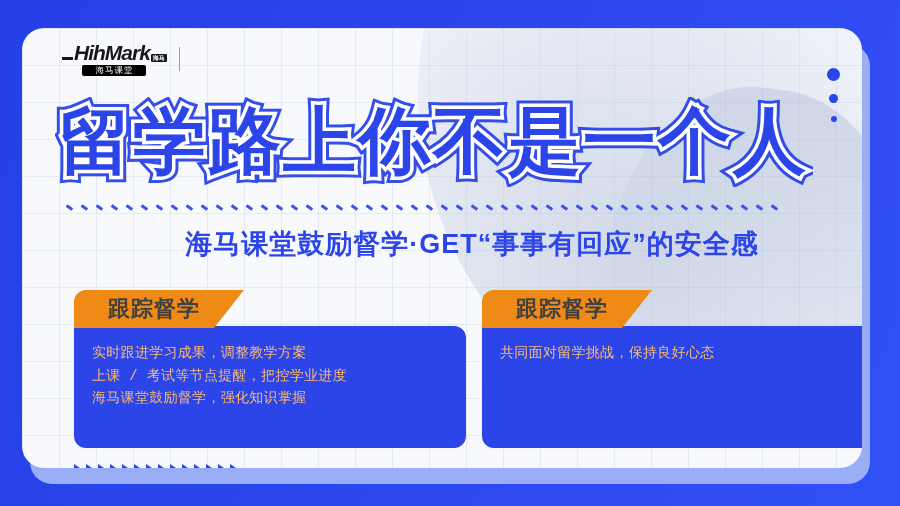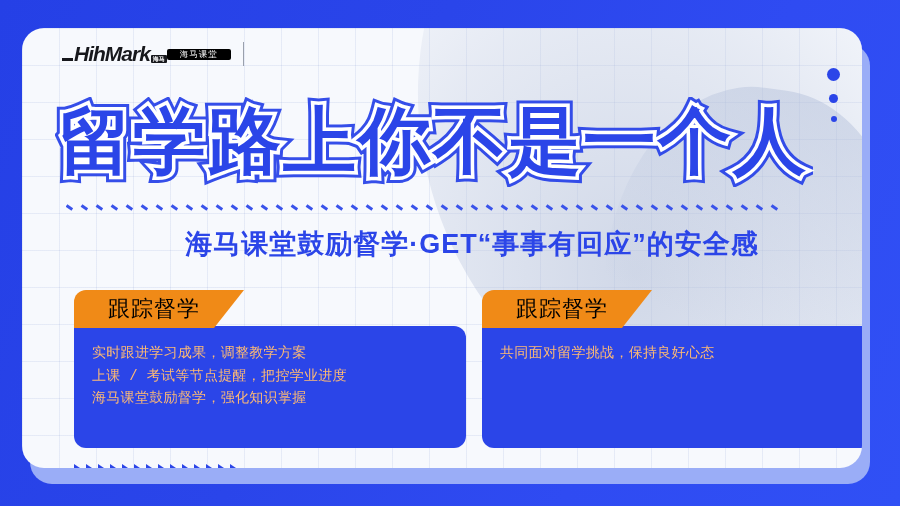--- a/index.html
+++ b/index.html
@@ -43,21 +43,21 @@
     border-radius:50%;
   }
   .swoosh2{
     position:absolute;right:-40px;top:60px;width:300px;height:420px;
     background:linear-gradient(200deg,rgba(168,182,212,.45),rgba(210,218,235,0) 60%);
     transform:rotate(8deg);border-radius:48% 52% 40% 60%;
   }
 
   
   .header{position:absolute;left:40px;top:14px;display:flex;align-items:center;gap:12px;}
-  .logo{display:flex;flex-direction:row;align-items:center;line-height:1;}
+  .logo{display:flex;flex-direction:column;align-items:center;line-height:1;}
   .logo-top{
     display:flex;align-items:baseline;font-weight:bold;color:#17181c;
     font-size:21px;letter-spacing:-1px;font-style:italic;
   }
   .logo-dash{display:inline-block;width:11px;height:3px;background:#17181c;margin-right:1px;margin-bottom:4px;}
   .logo-badge{
     display:inline-block;vertical-align:super;font-size:6px;letter-spacing:0;
     background:#17181c;color:#fff;padding:1px 2px;border-radius:1px;margin-left:1px;font-style:normal;
   }
   .logo-sub{
@@ -108,21 +108,21 @@
   .subtitle{
     position:absolute;left:0;top:198px;width:900px;text-align:center;
     font-size:27px;font-weight:bold;color:#2b45e8;letter-spacing:1px;
   }
 
   
   .cards{position:absolute;left:52px;top:262px;width:800px;display:flex;gap:16px;}
   .card{position:relative;width:392px;}
   .card-tab{
     position:relative;display:inline-block;height:38px;line-height:38px;
-    background:#f08a17;color:#000000;font-size:22px;font-weight:normal;
+    background:#f08a17;color:#404040;font-size:22px;font-weight:bold;
     padding:0 44px 0 34px;border-top-left-radius:12px;letter-spacing:1px;
     clip-path:polygon(0 0,100% 0,calc(100% - 30px) 100%,0 100%);
     z-index:2;
   }
   .card-body{
     position:relative;margin-top:-2px;background:#2b45e8;border-radius:0 12px 12px 12px;
     padding:16px 18px 18px 18px;min-height:88px;
     border-top-left-radius:0;
   }
   .card:first-child .card-body{border-top-right-radius:12px;}

